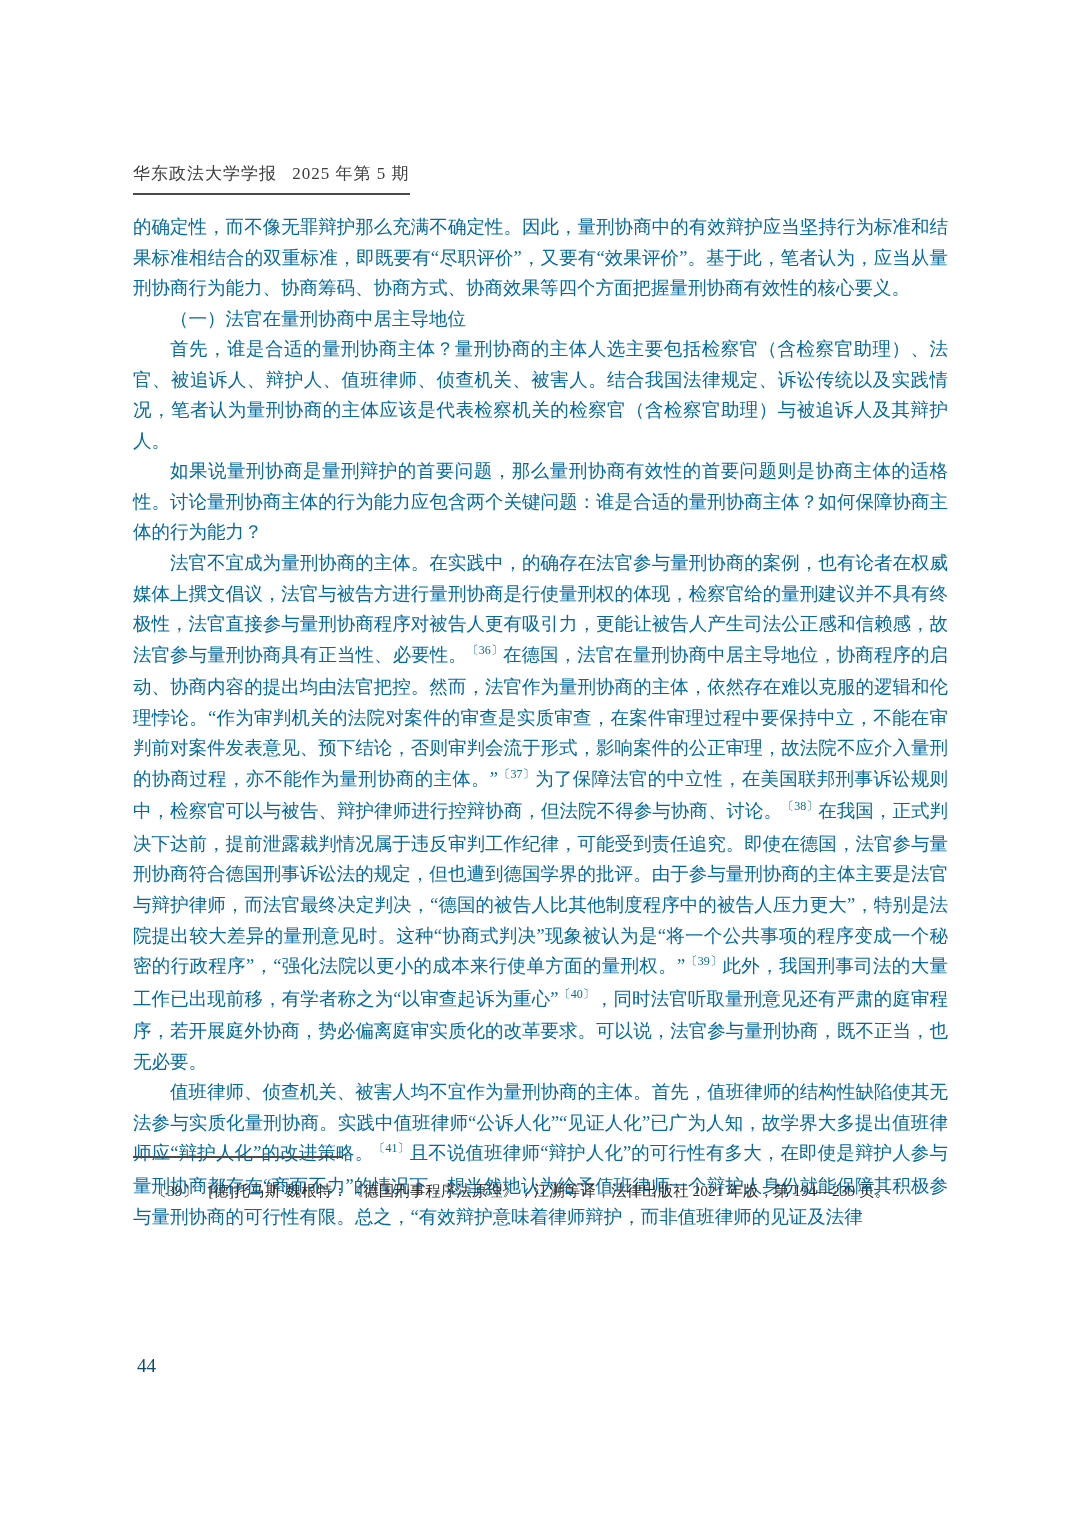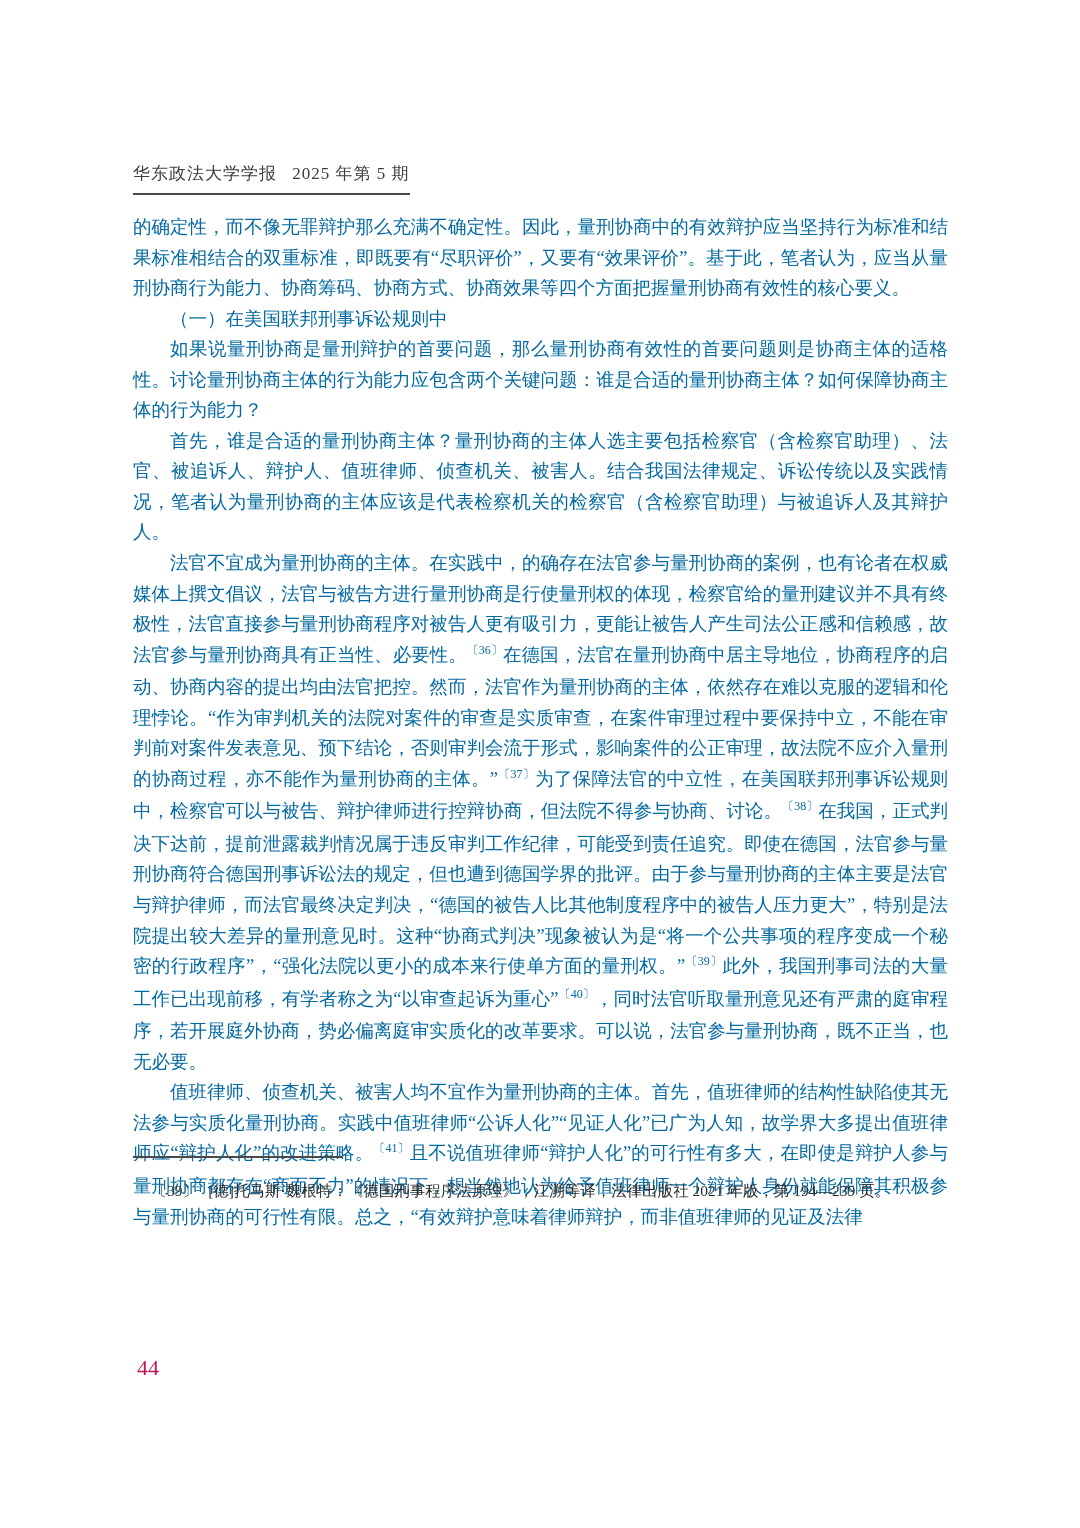--- a/index.html
+++ b/index.html
@@ -54,37 +54,37 @@
     font-size:15.5px;line-height:27.4px;
     text-align:justify;
     text-justify:inter-character;
     text-indent:1.2em;
     color:#2b2b2b;
   }
   .footnotes .fn-marker{margin-right:0.65em;}
   
   .page-number{
     position:absolute;left:137px;top:1355px;
-    font-size:22px;color:#be185d;
+    font-size:19px;color:#0c4a6e;
   }
 </style>
 </head>
 <body>
 
 <div class="page">
 
   <div class="running-header">
     <span>华东政法大学学报</span><span class="issue">2025 年第 5 期</span>
   </div>
 
   <div class="body-text">
       <p><span>的确定性，而不像无罪辩护那么充满不确定性。因此，量刑协商中的有效辩护应当坚持行为标准和结果标准相结合的双重标准，即既要有“尽职评价”，又要有“效果评价”。基于此，笔者认为，应当从量刑协商行为能力、协商筹码、协商方式、协商效果等四个方面把握量刑协商有效性的核心要义。</span></p>
-      <p class="indent"><span>（一）在美国联邦刑事诉讼规则中</span></p>
+      <p class="indent"><span>（一）法官在量刑协商中居主导地位</span></p>
+      <p class="indent"><span>首先，谁是合适的量刑协商主体？量刑协商的主体人选主要包括检察官（含检察官助理）、法官、被追诉人、辩护人、值班律师、侦查机关、被害人。结合我国法律规定、诉讼传统以及实践情况，笔者认为量刑协商的主体应该是代表检察机关的检察官（含检察官助理）与被追诉人及其辩护人。</span></p>
       <p class="indent"><span>如果说量刑协商是量刑辩护的首要问题，那么量刑协商有效性的首要问题则是协商主体的适格性。讨论量刑协商主体的行为能力应包含两个关键问题：谁是合适的量刑协商主体？如何保障协商主体的行为能力？</span></p>
-      <p class="indent"><span>首先，谁是合适的量刑协商主体？量刑协商的主体人选主要包括检察官（含检察官助理）、法官、被追诉人、辩护人、值班律师、侦查机关、被害人。结合我国法律规定、诉讼传统以及实践情况，笔者认为量刑协商的主体应该是代表检察机关的检察官（含检察官助理）与被追诉人及其辩护人。</span></p>
       <p class="indent"><span>法官不宜成为量刑协商的主体。在实践中，的确存在法官参与量刑协商的案例，也有论者在权威媒体上撰文倡议，法官与被告方进行量刑协商是行使量刑权的体现，检察官给的量刑建议并不具有终极性，法官直接参与量刑协商程序对被告人更有吸引力，更能让被告人产生司法公正感和信赖感，故法官参与量刑协商具有正当性、必要性。</span><span class="fn-ref">〔36〕</span><span>在德国，法官在量刑协商中居主导地位，协商程序的启动、协商内容的提出均由法官把控。然而，法官作为量刑协商的主体，依然存在难以克服的逻辑和伦理悖论。“作为审判机关的法院对案件的审查是实质审查，在案件审理过程中要保持中立，不能在审判前对案件发表意见、预下结论，否则审判会流于形式，影响案件的公正审理，故法院不应介入量刑的协商过程，亦不能作为量刑协商的主体。”</span><span class="fn-ref">〔37〕</span><span>为了保障法官的中立性，在美国联邦刑事诉讼规则中，检察官可以与被告、辩护律师进行控辩协商，但法院不得参与协商、讨论。</span><span class="fn-ref">〔38〕</span><span>在我国，正式判决下达前，提前泄露裁判情况属于违反审判工作纪律，可能受到责任追究。即使在德国，法官参与量刑协商符合德国刑事诉讼法的规定，但也遭到德国学界的批评。由于参与量刑协商的主体主要是法官与辩护律师，而法官最终决定判决，“德国的被告人比其他制度程序中的被告人压力更大”，特别是法院提出较大差异的量刑意见时。这种“协商式判决”现象被认为是“将一个公共事项的程序变成一个秘密的行政程序”，“强化法院以更小的成本来行使单方面的量刑权。”</span><span class="fn-ref">〔39〕</span><span>此外，我国刑事司法的大量工作已出现前移，有学者称之为“以审查起诉为重心”</span><span class="fn-ref">〔40〕</span><span>，同时法官听取量刑意见还有严肃的庭审程序，若开展庭外协商，势必偏离庭审实质化的改革要求。可以说，法官参与量刑协商，既不正当，也无必要。</span></p>
       <p class="indent"><span>值班律师、侦查机关、被害人均不宜作为量刑协商的主体。首先，值班律师的结构性缺陷使其无法参与实质化量刑协商。实践中值班律师“公诉人化”“见证人化”已广为人知，故学界大多提出值班律师应“辩护人化”的改进策略。</span><span class="fn-ref">〔41〕</span><span>且不说值班律师“辩护人化”的可行性有多大，在即使是辩护人参与量刑协商都存在“商而不力”的情况下，想当然地认为给予值班律师一个辩护人身份就能保障其积极参与量刑协商的可行性有限。总之，“有效辩护意味着律师辩护，而非值班律师的见证及法律</span></p>
     </div>
 
   <div class="footnote-sep"></div>
 
   <div class="footnotes">
       <p><span class="fn-marker">〔39〕</span><span>[德]托马斯·魏根特：《德国刑事程序法原理》，江溯等译，法律出版社 2021 年版，第 194—239 页。</span></p>
     </div>
 

